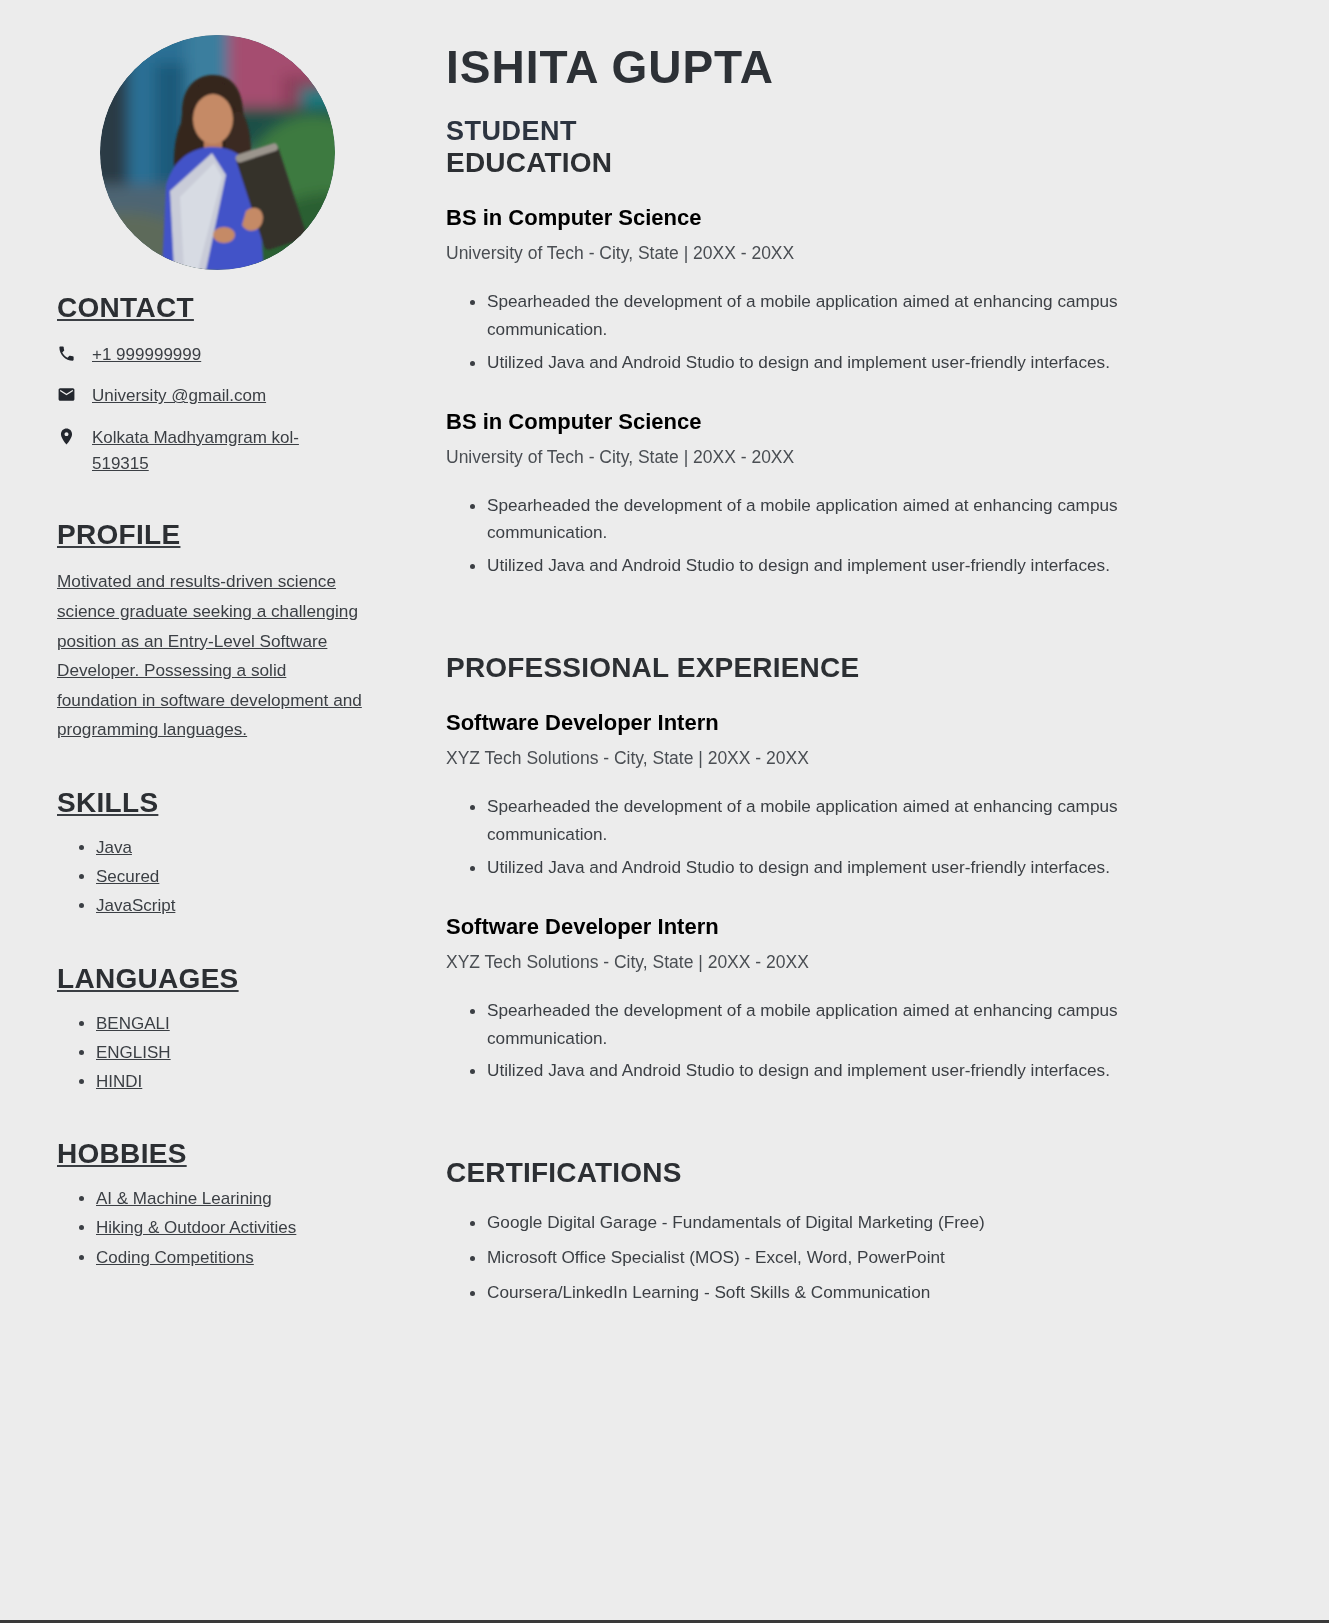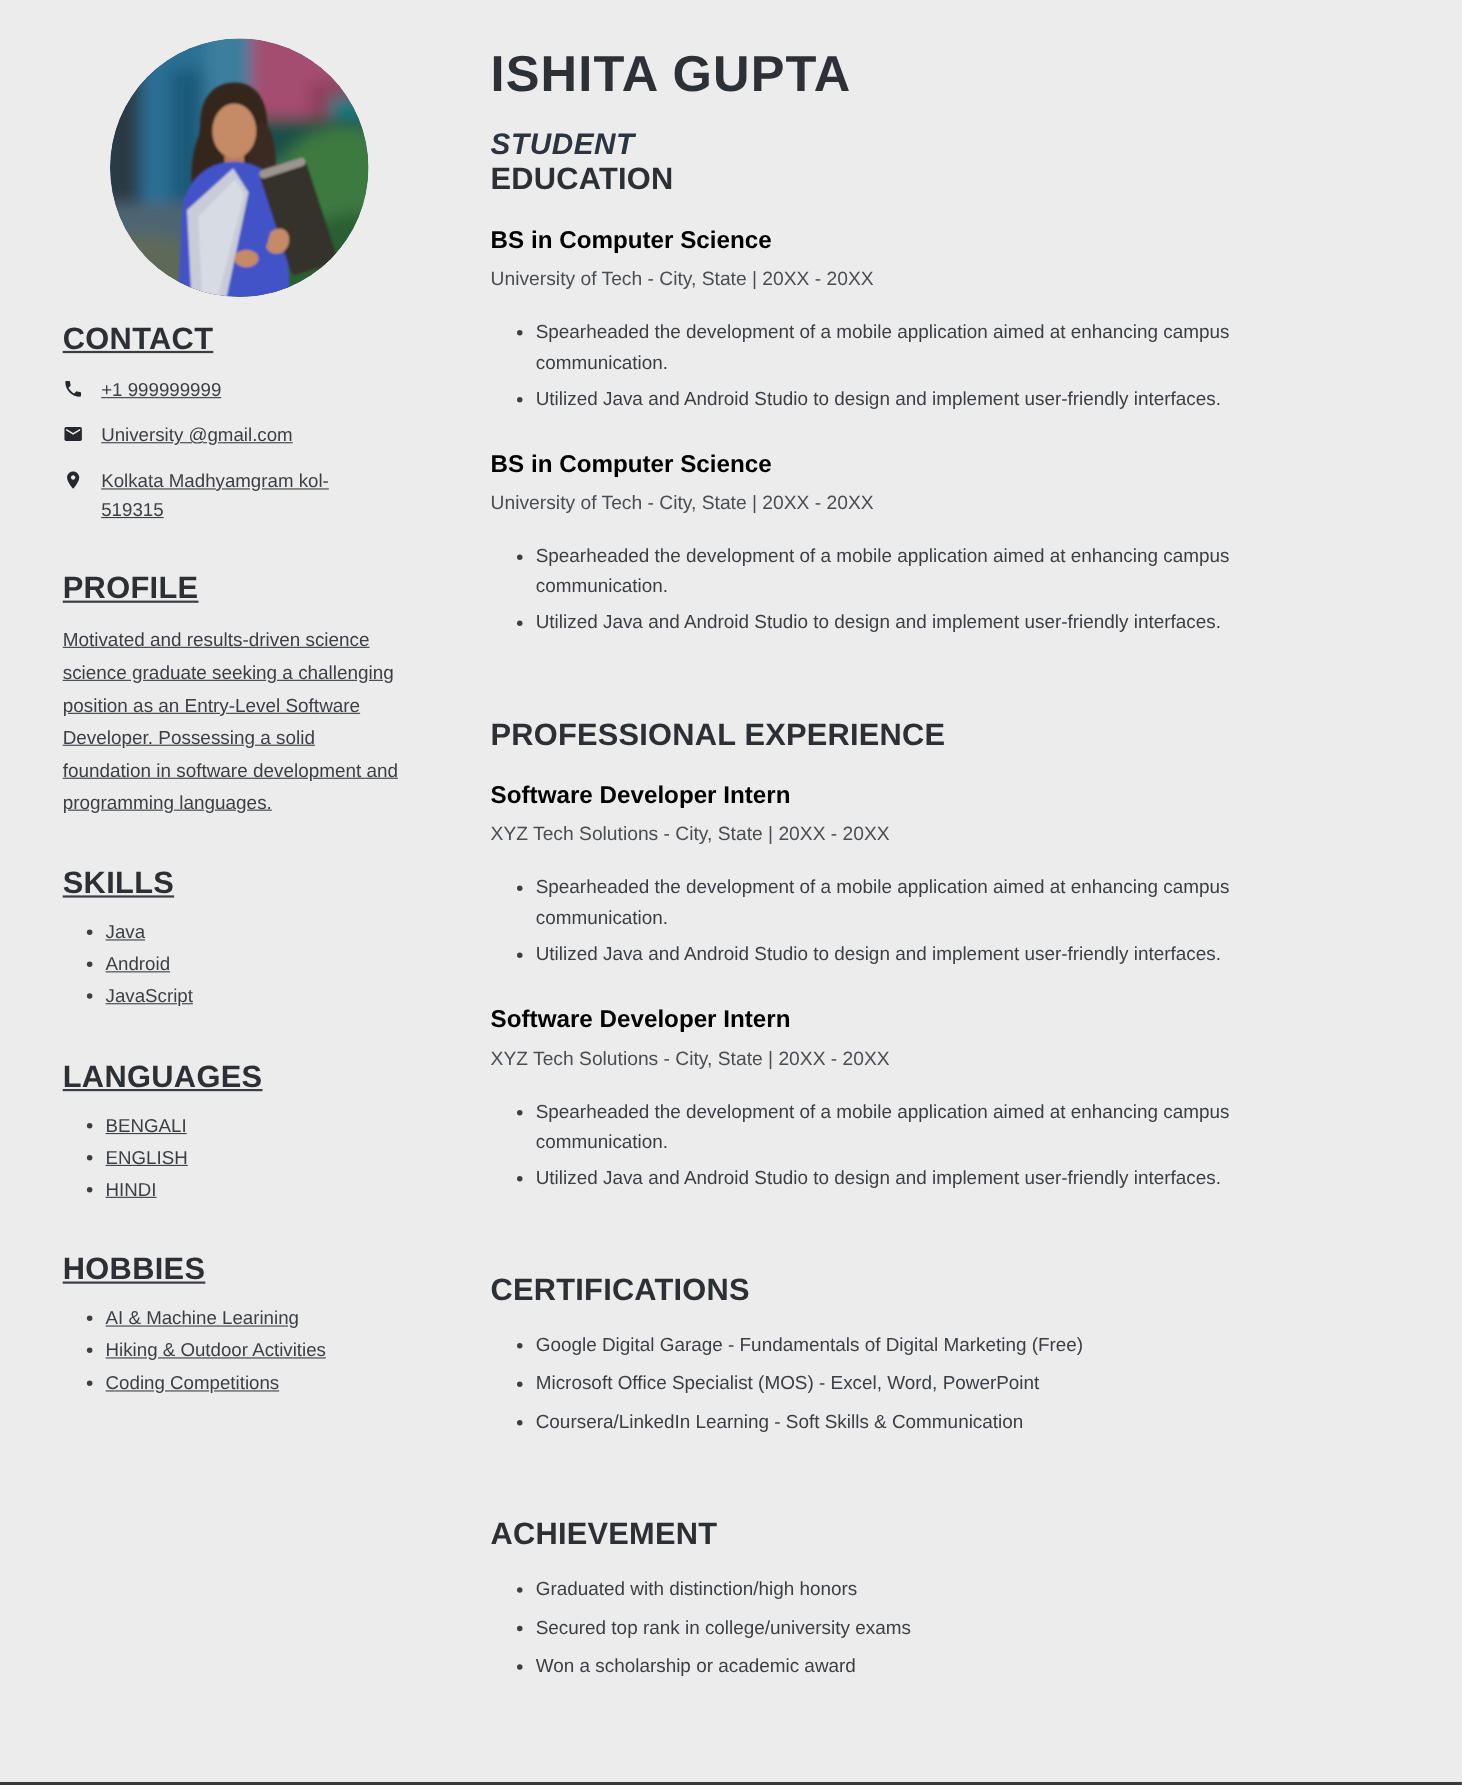--- a/index.html
+++ b/index.html
@@ -28,21 +28,21 @@
   .ctext { margin-left:15px; font-size:17px; line-height:1.55; color:#3b3f44; max-width:238px; }
 
   .profile-text { margin-top:16px; font-size:17.2px; line-height:1.72; color:#3b3f44; max-width:312px; }
 
   ul.side-list { margin-top:14px; padding-left:39px; list-style:disc; }
   ul.side-list li { font-size:17px; line-height:1.72; color:#3b3f44; }
 
   
   .main { flex:1; padding:40px 124px 0 0; }
   h1.name { font-size:46px; font-weight:700; color:#2d3136; letter-spacing:1px; }
-  .role { margin-top:22px; font-size:27px; font-weight:700; color:#2c3440; letter-spacing:.5px;font-style:italic; }
+  .role { margin-top:22px; font-size:27px; font-weight:700; color:#2c3440; letter-spacing:.5px; }
 
   .msection { }
   .msection.gap-lg { margin-top:72px; }
   h2.main-h { font-size:28px; font-weight:700; color:#2c2f33; letter-spacing:.2px; }
 
   .entry { margin-top:26px; }
   .entry + .entry { margin-top:32px; }
   h3.entry-title { font-size:22px; font-weight:700; color:#000000; }
   .entry-sub { margin-top:12px; font-size:17.5px; color:#4a4e53; }
 
@@ -150,21 +150,21 @@
 
     <section class="side-section">
       <h2 class="side-h">PROFILE</h2>
       <p class="profile-text">Motivated and results-driven science science graduate seeking a challenging position as an Entry-Level Software Developer. Possessing a solid foundation in software development and programming languages.</p>
     </section>
 
     <section class="side-section">
       <h2 class="side-h">SKILLS</h2>
       <ul class="side-list">
         <li>Java</li>
-        <li>Android</li>
+        <li>Secured</li>
         <li>JavaScript</li>
       </ul>
     </section>
 
     <section class="side-section">
       <h2 class="side-h">LANGUAGES</h2>
       <ul class="side-list">
         <li>BENGALI</li>
         <li>ENGLISH</li>
         <li>HINDI</li>
@@ -233,25 +233,17 @@
 
     <section class="msection gap-lg">
       <h2 class="main-h">CERTIFICATIONS</h2>
       <ul class="main-list plain">
         <li>Google Digital Garage - Fundamentals of Digital Marketing (Free)</li>
         <li>Microsoft Office Specialist (MOS) - Excel, Word, PowerPoint</li>
         <li>Coursera/LinkedIn Learning - Soft Skills &amp; Communication</li>
       </ul>
     </section>
 
-    <section class="msection gap-lg">
-      <h2 class="main-h">ACHIEVEMENT</h2>
-      <ul class="main-list plain">
-        <li>Graduated with distinction/high honors</li>
-        <li>Secured top rank in college/university exams</li>
-        <li>Won a scholarship or academic award</li>
-      </ul>
-    </section>
 
   </main>
 </div>
 
 <div class="bottom-bar"></div>
 
 </body></html>

